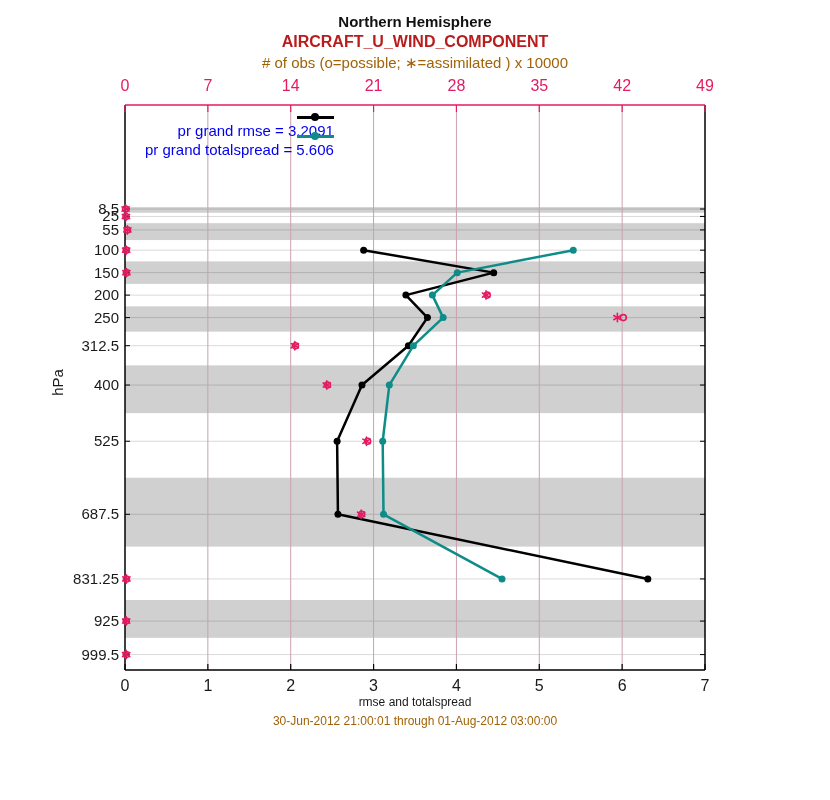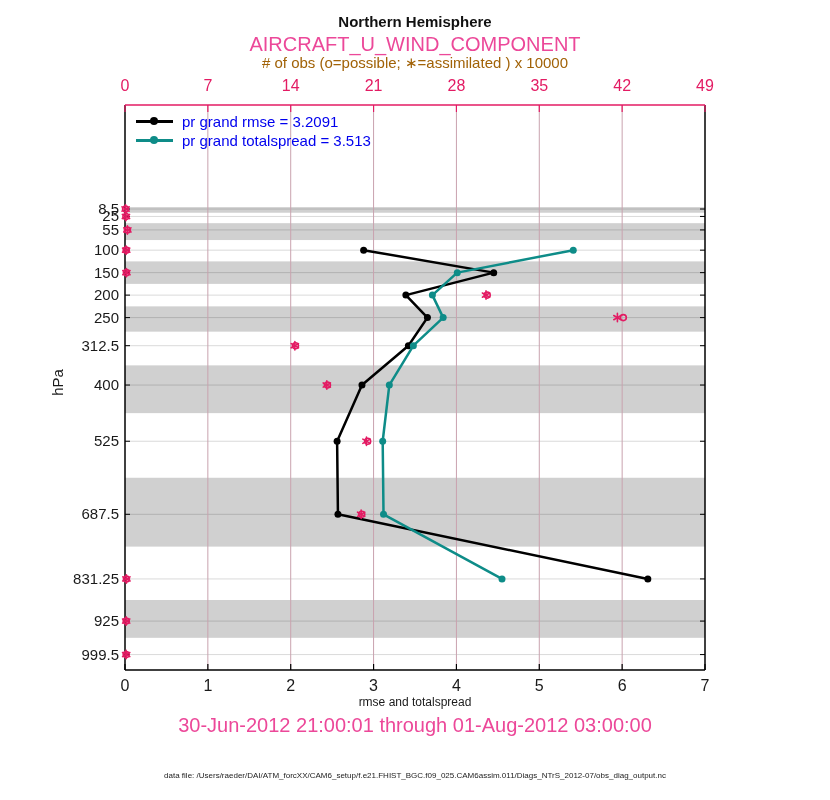--- a/index.html
+++ b/index.html
@@ -4,29 +4,29 @@
 <style>
   html,body{margin:0;padding:0;background:#ffffff;}
   .canvas{
     position:relative;width:830px;height:800px;background:#ffffff;overflow:hidden;
     font-family:"Liberation Sans","DejaVu Sans",sans-serif;
     padding-left:16px;
   }
   .abs{position:absolute;}
   .ctr{left:0;width:830px;text-align:center;}
   .title1{top:13px;font-size:15px;font-weight:bold;color:#111;}
-  .title2{top:33px;font-size:20px;font-weight:normal;color:#ec4899;}
+  .title2{top:33px;font-size:16px;font-weight:bold;color:#b91c1c;}
   .obslabel{top:54px;font-size:15px;color:#a16207;}
   .xlabel{top:695px;font-size:12px;color:#1a1a1a;}
-  .datelabel{top:714px;font-size:20px;color:#ec4899;}
+  .datelabel{top:714px;font-size:12px;color:#a16207;}
   .caption{top:771px;font-size:8px;color:#222;}
   .ylabel{left:34px;top:374px;width:46px;font-size:15px;color:#1a1a1a;
           transform:rotate(-90deg);transform-origin:center center;text-align:center;}
   .legend{left:136px;top:112px;display:flex;flex-direction:column;row-gap:1px;}
-  .legend-row{display:flex;align-items:center;height:18px;}
+  .legend-row{display:flex;align-items:flex-end;height:18px;flex-direction:column;}
   .legend-swatch{position:relative;width:37px;height:10px;flex:0 0 auto;}
   .legend-line{position:absolute;left:0;right:0;top:4px;height:2.5px;}
   .legend-dot{position:absolute;left:14px;top:1px;width:8px;height:8px;border-radius:50%;}
   .legend-label{margin-left:9px;font-size:15px;color:#0000ee;white-space:nowrap;}
   svg text{font-family:"Liberation Sans","DejaVu Sans",sans-serif;}
 </style>
 </head>
 <body>
 
 <div class="canvas">
@@ -241,20 +241,19 @@
         <span class="legend-line" id="leg-line-0" style="background: rgb(0, 0, 0);"></span>
         <span class="legend-dot" id="leg-dot-0" style="background: rgb(0, 0, 0);"></span>
       </span>
       <span class="legend-label">pr grand rmse = 3.2091</span>
     </div>
     <div class="legend-row">
       <span class="legend-swatch">
         <span class="legend-line" id="leg-line-1" style="background: rgb(14, 140, 136);"></span>
         <span class="legend-dot" id="leg-dot-1" style="background: rgb(14, 140, 136);"></span>
       </span>
-      <span class="legend-label">pr grand totalspread = 3.513</span>
+      <span class="legend-label">pr grand totalspread = 5.606</span>
     </div>
   </div>
 
   <div class="abs ctr xlabel">rmse and totalspread</div>
   <div class="abs ctr datelabel">30-Jun-2012 21:00:01 through 01-Aug-2012 03:00:00</div>
-  <div class="abs ctr caption">data file: /Users/raeder/DAI/ATM_forcXX/CAM6_setup/f.e21.FHIST_BGC.f09_025.CAM6assim.011/Diags_NTrS_2012-07/obs_diag_output.nc</div>
 </div>
 
 </body></html>

